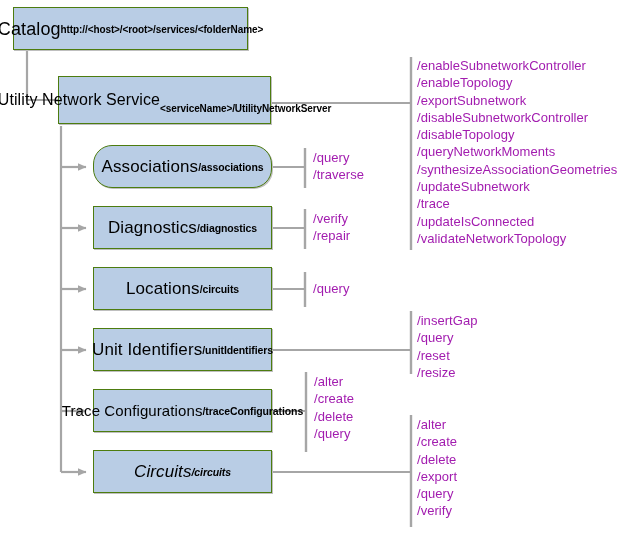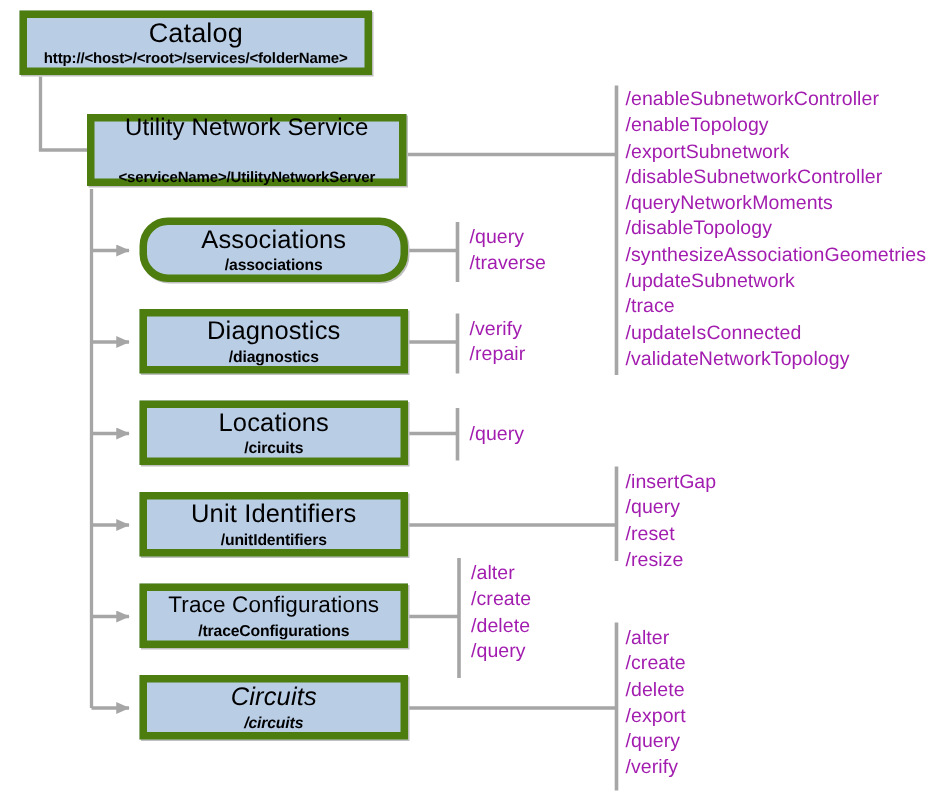--- a/index.html
+++ b/index.html
@@ -23,24 +23,24 @@
     left: 0;
     top: 0;
     width: 626px;
     height: 537px;
     pointer-events: none;
   }
   .node {
     position: absolute;
     box-sizing: border-box;
     background: #b9cde5;
-    border: 5px solid #4d7c0f;
+    border: 1px solid #4d7c0f;
     box-shadow: 1px 1px 0 0 #bfbfbf;
     display: flex;
-    flex-direction: column;
+    flex-direction: row;
     align-items: center;
     justify-content: center;
     text-align: center;
     color: #000000;
   }
   .node .title {
     font-size: 17px;
     line-height: 20px;
     font-weight: 400;
     letter-spacing: 0.1px;
@@ -156,22 +156,22 @@
   <div class="node" style="left:93px; top:450px; width:179px; height:43px;font-style:italic;">
     <div class="title">Circuits</div>
     <div class="subtitle">/circuits</div>
   </div>
 
   <div class="oplist" style="left:417px; top:57px;">
       <span class="op">/enableSubnetworkController</span>
       <span class="op">/enableTopology</span>
       <span class="op">/exportSubnetwork</span>
       <span class="op">/disableSubnetworkController</span>
+      <span class="op">/disableTopology</span>
       <span class="op">/queryNetworkMoments</span>
-      <span class="op">/disableTopology</span>
       <span class="op">/synthesizeAssociationGeometries</span>
       <span class="op">/updateSubnetwork</span>
       <span class="op">/trace</span>
       <span class="op">/updateIsConnected</span>
       <span class="op">/validateNetworkTopology</span>
     </div>
 
   <div class="oplist" style="left:313px; top:149px;">
       <span class="op">/query</span>
       <span class="op">/traverse</span>

